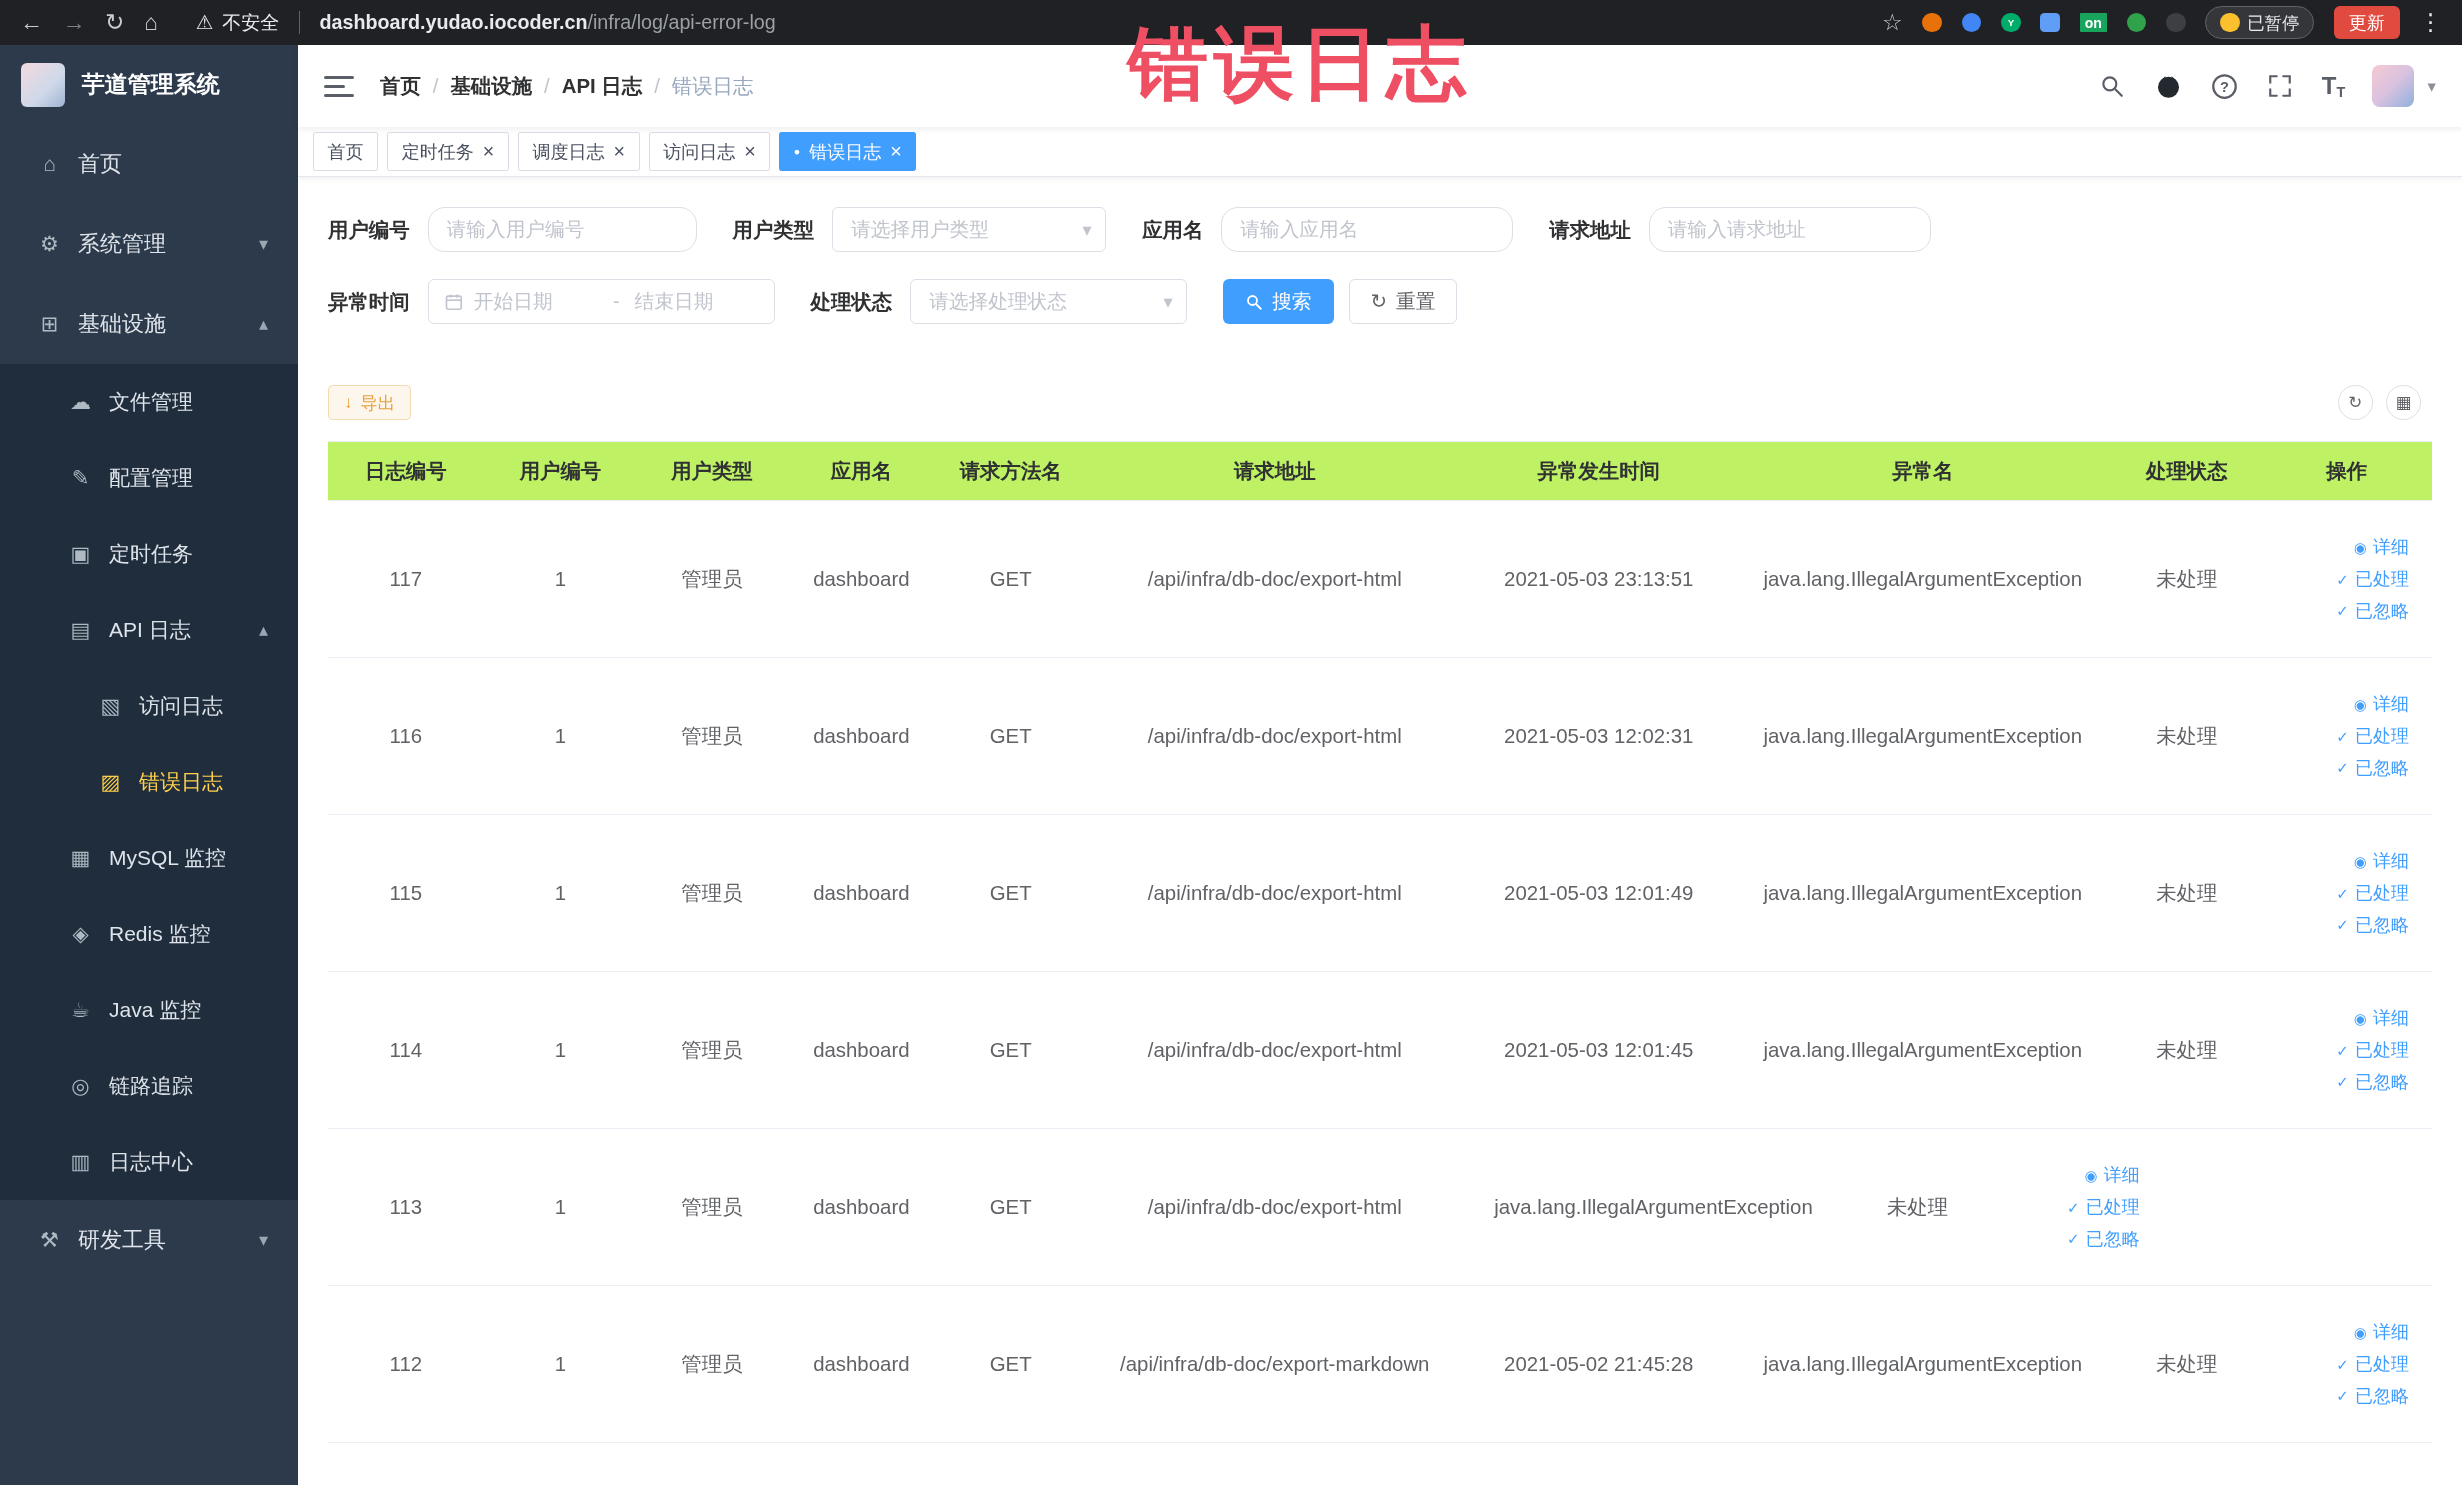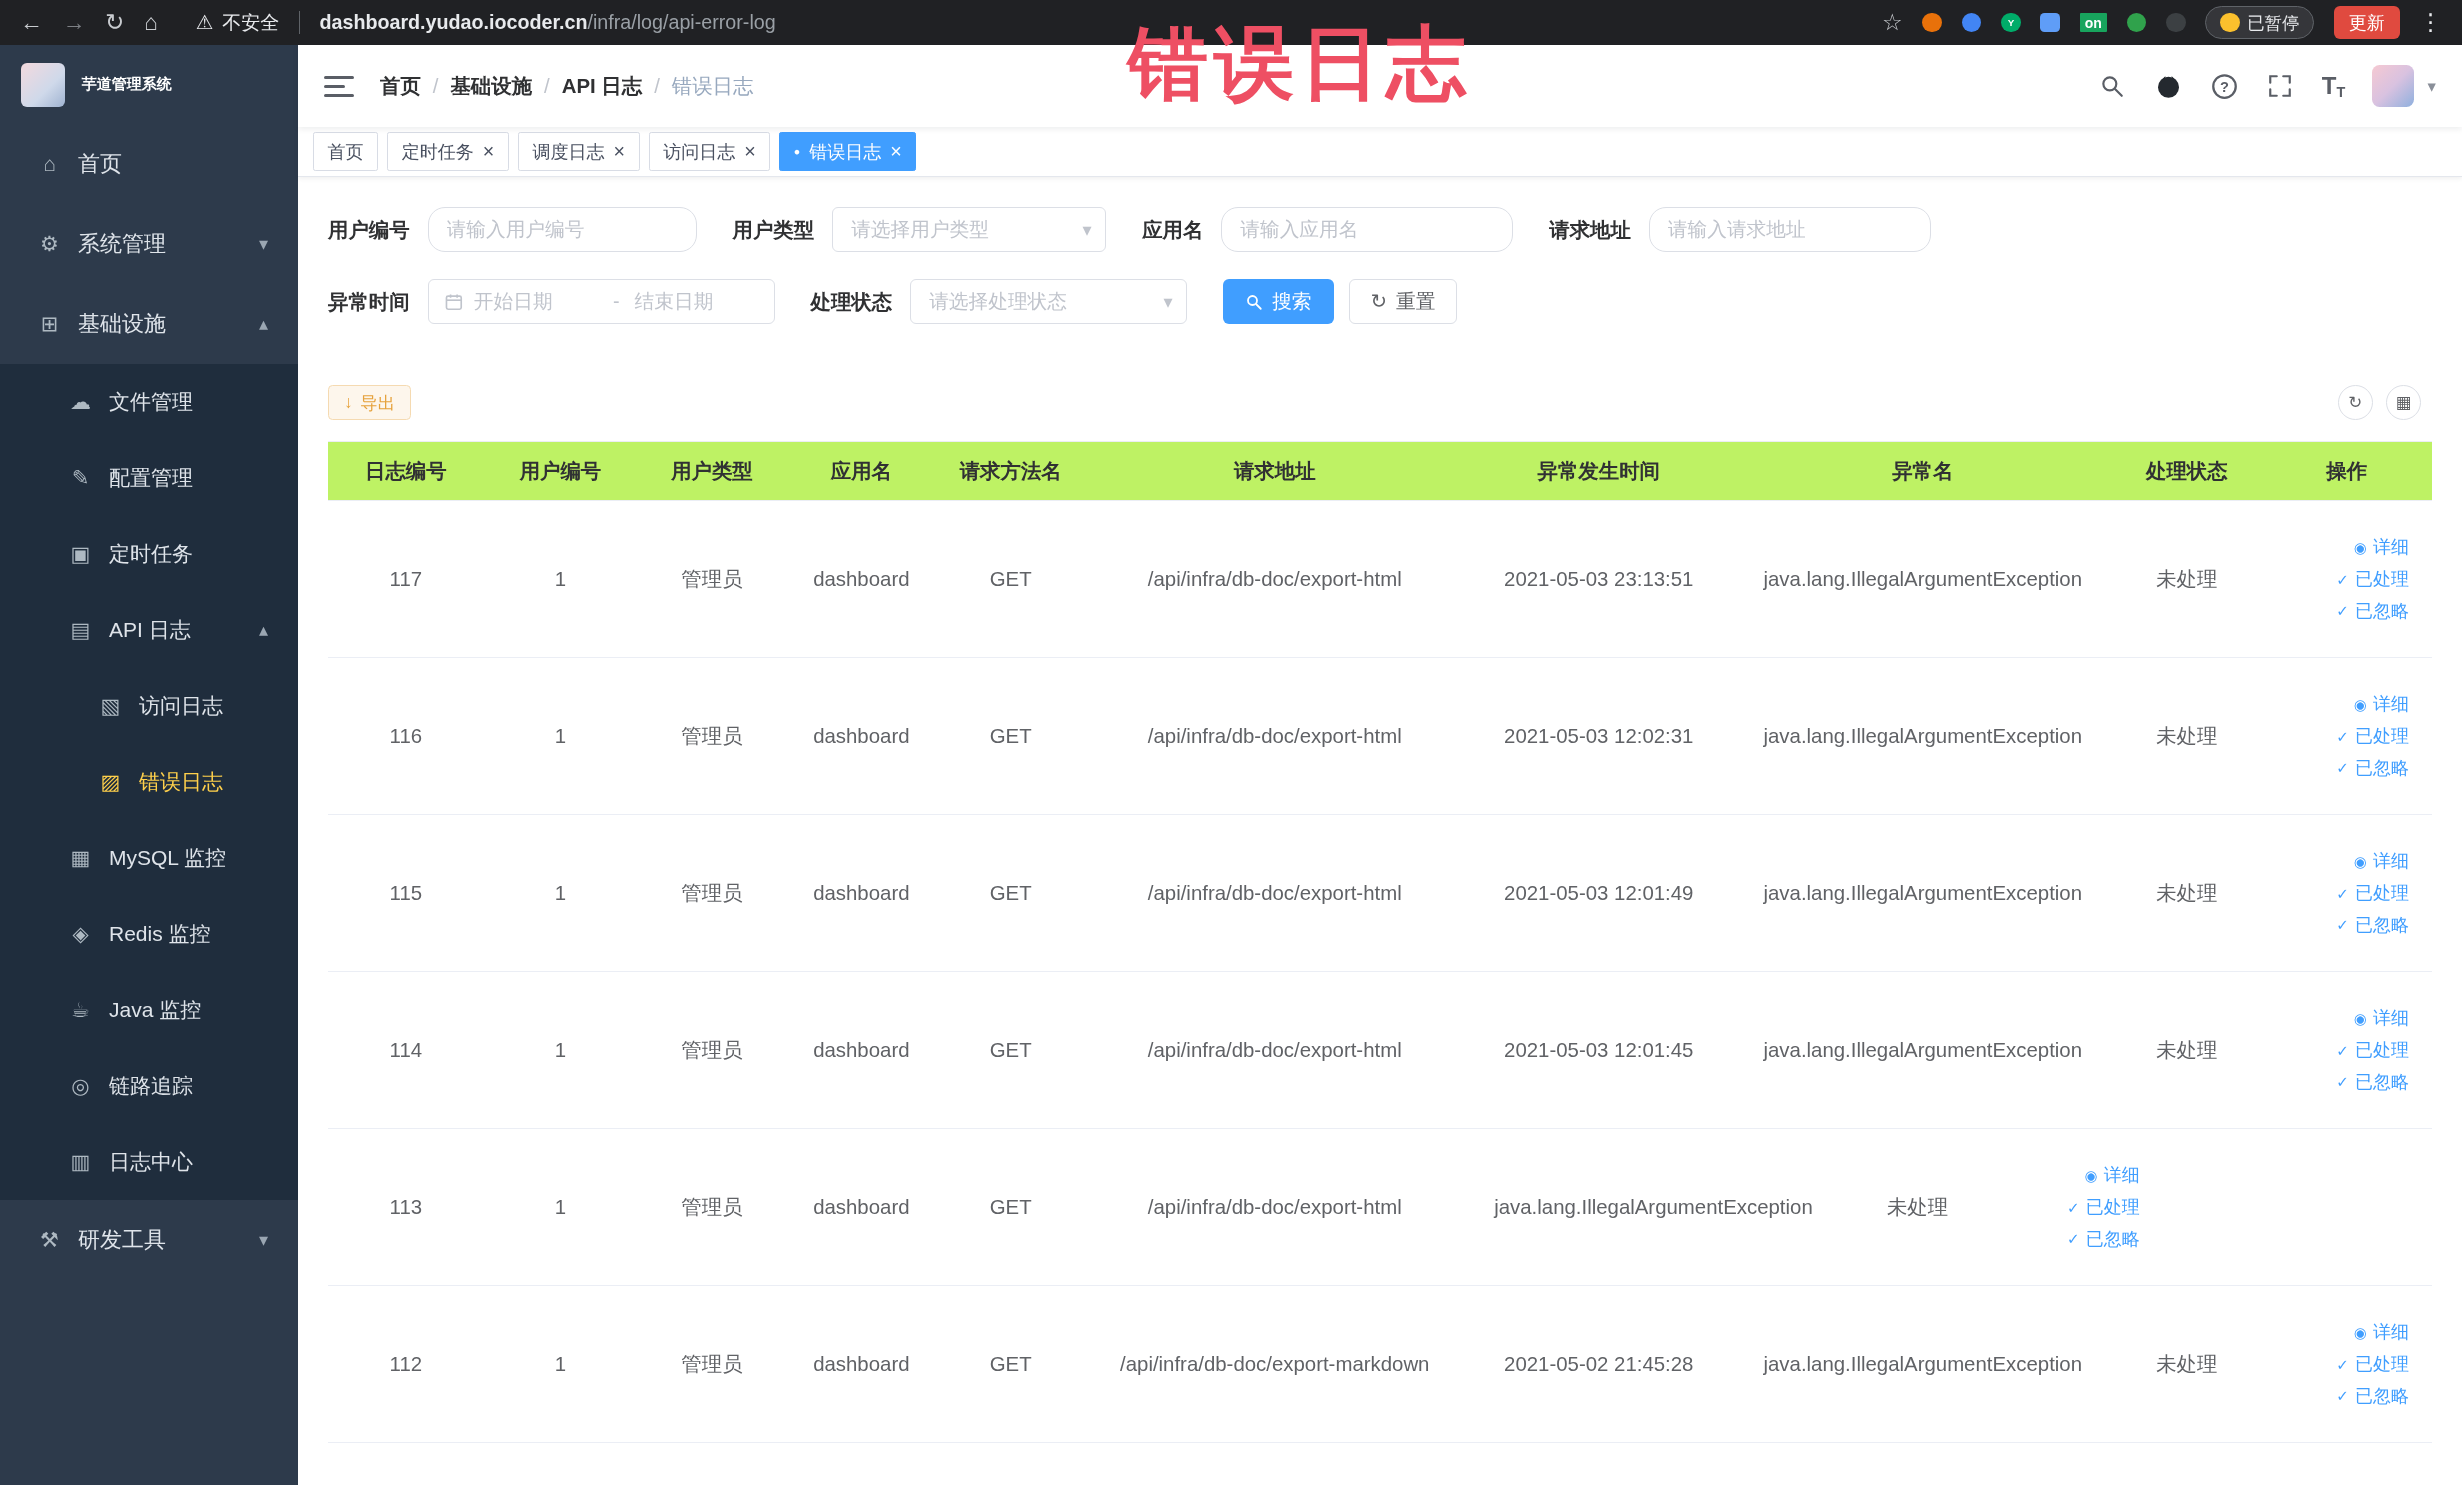--- a/index.html
+++ b/index.html
@@ -25,21 +25,21 @@
   .update-btn { background:#e04a3f; color:#fff; border:none; border-radius:6px; height:33px; padding:0 15px; font-size:18px; cursor:pointer; }
   .overflow-ic { font-size:23px; color:#e8eaed; }
 
   
   .app { display:flex; height:1440px; }
 
   
   .sidebar { width:298px; background:#2d3a4b; color:#dfe4ea; flex-shrink:0; display:flex; flex-direction:column; }
   .logo-row { height:79px; display:flex; align-items:center; gap:16.7px; padding-left:21px; }
   .logo-img { width:44px; height:44px; border-radius:6px; background:linear-gradient(135deg,#f3d9de 0%,#cfd9ea 60%,#9fb3d1 100%); }
-  .logo-title { color:#fff; font-size:15px; font-weight:600; }
+  .logo-title { color:#fff; font-size:23px; font-weight:600; }
   .menu { flex:1; overflow:hidden; }
   .mi { display:flex; align-items:center; height:80px; cursor:pointer; font-size:22px; }
   .mi .mi-icon { width:27px; text-align:center; margin-right:15px; font-size:21px; color:#aeb9c2; }
   .mi .mi-arrow { margin-left:auto; margin-right:30px; font-size:18px; color:#9aa6b2; }
   .mi.l1 { padding-left:36px; }
   .submenu { background:#1f2d3d; }
   .mi.l2 { padding-left:67px; height:76px; font-size:21px; }
   .mi.l3 { padding-left:97px; height:76px; font-size:21px; }
   .mi.active { color:#ffd04b; }
   .mi.active .mi-icon { color:#ffd04b; }

